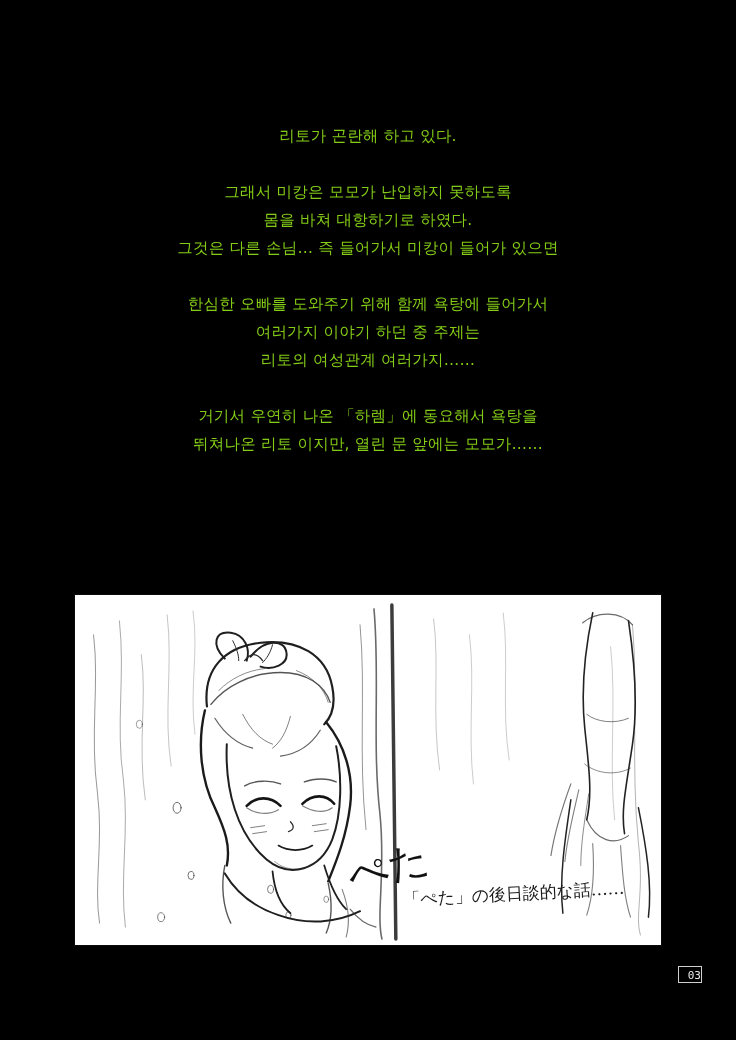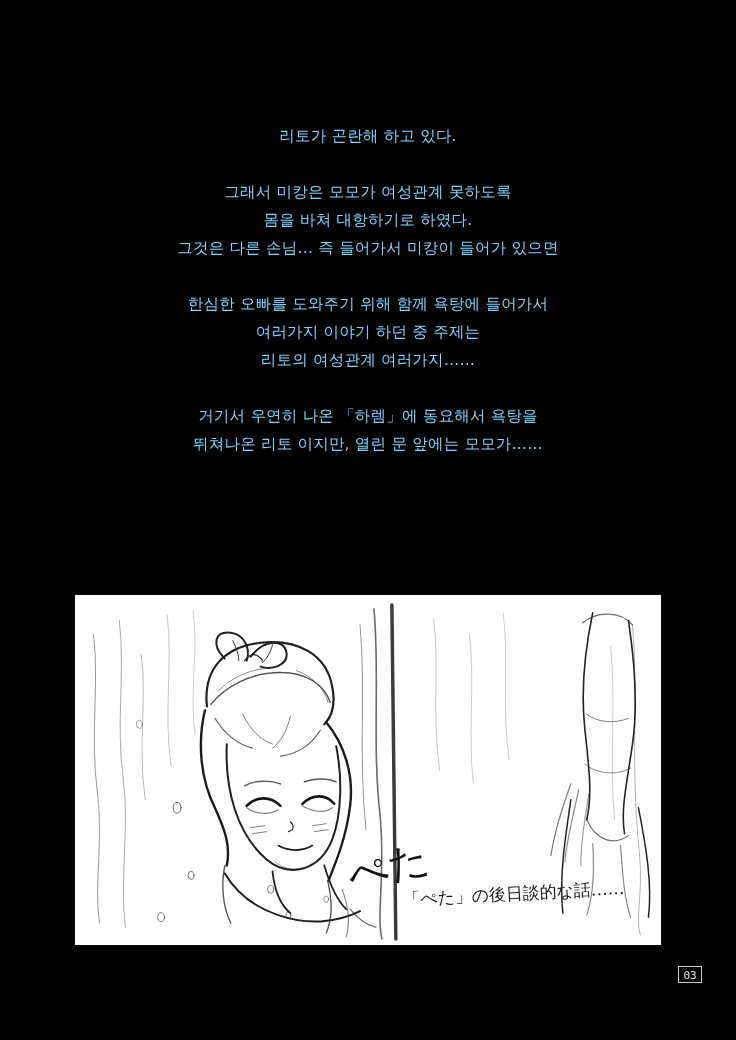--- a/index.html
+++ b/index.html
@@ -20,21 +20,21 @@
     background: #000000;
     box-sizing: border-box;
   }
   
   .narration {
     position: absolute;
     left: 0;
     top: 122px;
     width: 736px;
     text-align: center;
-    color: #7dd3fc;
+    color: #84cc16;
     font-size: 15.5px;
     line-height: 28px;
     letter-spacing: 0.2px;
     font-family: "DejaVu Sans", "Liberation Sans", sans-serif;
   }
   .para {
     margin: 0 0 28px 0;
   }
   .para:last-child { margin-bottom: 8px; }
   .line { display: block; white-space: pre; }
@@ -57,21 +57,21 @@
   .page-number {
     position: absolute;
     right: 34px;
     top: 966px;
     width: 24px;
     height: 17px;
     border: 1px solid #cfcfcf;
     color: #e8e8e8;
     font-size: 11px;
     line-height: 17px;
-    text-align: center;
+    text-align: right;
     font-family: "DejaVu Sans Mono", "Liberation Mono", monospace;
     background: #000000;
     box-sizing: border-box;
   }
   
   .caption-text {
     font-family: "DejaVu Serif", "Liberation Serif", serif;
     font-size: 17px;
     fill: #1a1a1a;
   }
@@ -81,21 +81,21 @@
 
 <div class="page">
 
   <div class="narration">
 
     <p class="para">
       <span class="line">리토가 곤란해 하고 있다.</span>
     </p>
 
     <p class="para">
-      <span class="line">그래서 미캉은 모모가 여성관계 못하도록</span>
+      <span class="line">그래서 미캉은 모모가 난입하지 못하도록</span>
       <span class="line">몸을 바쳐 대항하기로 하였다.</span>
       <span class="line">그것은 다른 손님… 즉 들어가서 미캉이 들어가 있으면</span>
     </p>
 
     <p class="para">
       <span class="line">한심한 오빠를 도와주기 위해 함께 욕탕에 들어가서</span>
       <span class="line">여러가지 이야기 하던 중 주제는</span>
       <span class="line">리토의 여성관계 여러가지……</span>
     </p>
 

